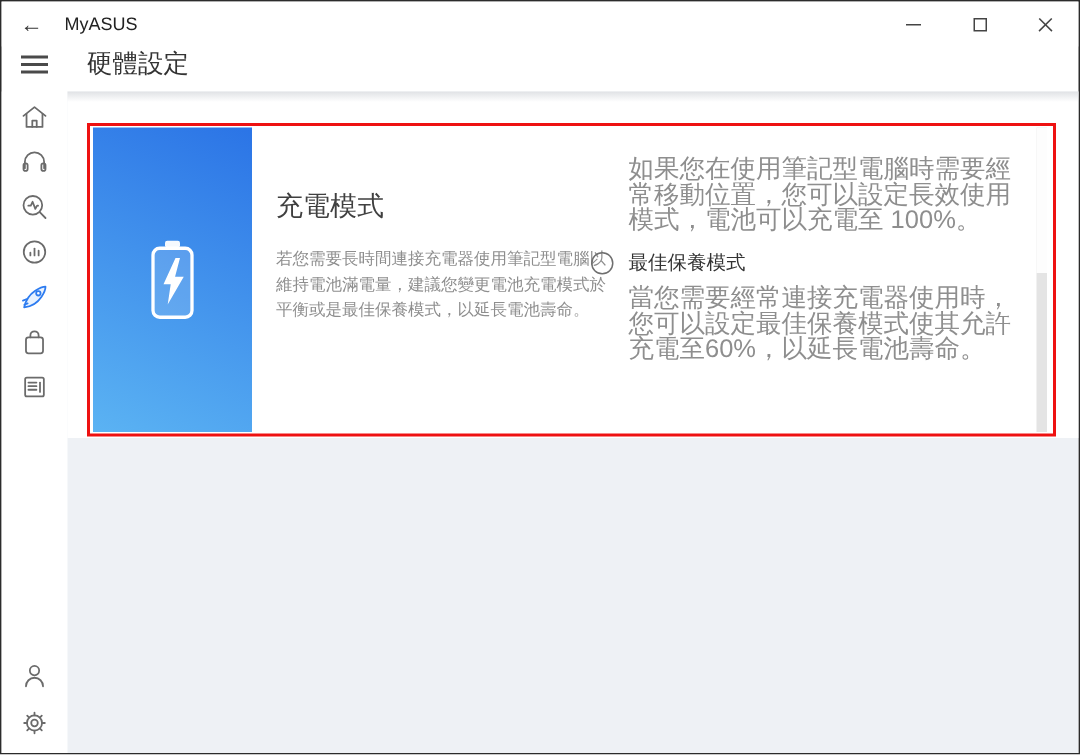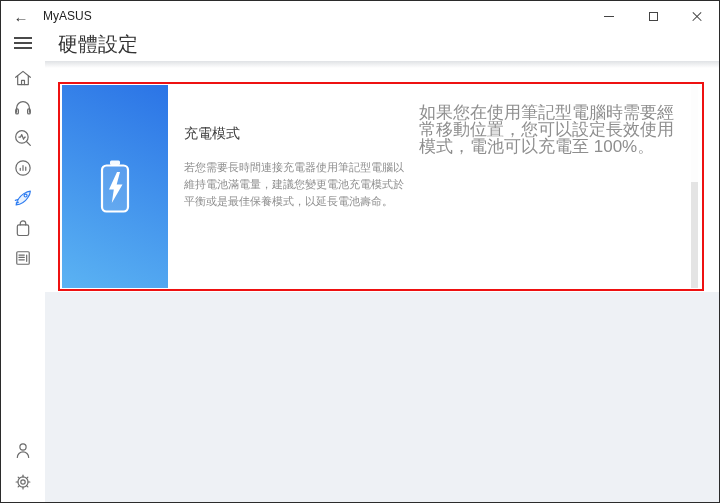--- a/index.html
+++ b/index.html
@@ -20,21 +20,21 @@
   .glyph-max { width:9px; height:9px; border:1px solid #444; }
   .glyph-close { position:relative; width:12px; height:12px; }
   .glyph-close span { position:absolute; left:0; top:5.5px; width:12px; height:1.2px; background:#444; }
   .glyph-close span:nth-child(1){ transform:rotate(45deg); }
   .glyph-close span:nth-child(2){ transform:rotate(-45deg); }
 
   
   .hamburger { position:absolute; left:13px; top:36px; width:18px; height:12px;
                display:flex; flex-direction:column; justify-content:space-between; cursor:pointer; }
   .hamburger i { display:block; height:1.6px; background:#4a4a4a; }
-  .page-title { position:absolute; left:57px; top:30px; font-size:20px; color:#333; }
+  .page-title { position:absolute; left:57px; top:30px; font-size:17px; color:#333; }
 
   
   .sidebar { position:absolute; left:0; top:60px; bottom:0; width:44px; background:#fff; }
   .side-icon { position:absolute; left:11px; width:22px; height:22px; cursor:pointer; }
   .side-icon svg { width:100%; height:100%; stroke:#6b6b6b; fill:none;
                    stroke-width:1.3; stroke-linecap:round; stroke-linejoin:round; }
   .side-icon.active svg { stroke:#2e7cf0; }
   .si-0{top:6px}.si-1{top:36px}.si-2{top:66px}.si-3{top:96px}
   .si-4{top:126px}.si-5{top:156px}.si-6{top:186px}
   .si-user{top:378px}.si-gear{top:410px}
@@ -49,21 +49,21 @@
   .annotation { position:absolute; left:13px; top:21px; width:646px; height:209px;
                 border:2px solid #ee1111; pointer-events:none; z-index:5; }
 
   
   .card { position:absolute; left:4px; top:3px; right:4px; bottom:3px; background:#fff;
           pointer-events:auto; }
   .card-visual { position:absolute; left:0; top:0; width:106px; height:100%;
                  background:linear-gradient(205deg,#2b74e6 0%,#5bb3f3 100%);
                  display:flex; align-items:center; justify-content:center; }
   .card-info { position:absolute; left:122px; top:40px; width:222px; }
-  .card-title { font-size:14px; color:#404040; }
+  .card-title { font-size:18px; color:#404040; }
   .card-desc { margin-top:16px; font-size:11px; color:#8e8e8e; line-height:17px; }
 
   .card-options { position:absolute; left:332px; top:13px; right:20px; }
   .option { margin-bottom:11px; cursor:pointer; }
   .option-head { display:flex; align-items:center; }
   .radio { flex:0 0 auto; width:15px; height:15px; border:1.5px solid #6f6f6f;
            border-radius:50%; position:relative; }
   .radio.selected { border-color:#1b7ce0; }
   .radio.selected::after { content:""; position:absolute; left:50%; top:50%;
            width:7px; height:7px; margin:-3.5px 0 0 -3.5px; border-radius:50%; background:#1b7ce0; }
@@ -205,20 +205,25 @@
         </div>
 
         <div class="card-options">
 
           <div class="option">
             <div class="option-desc">如果您在使用筆記型電腦時需要經常移動位置，您可以設定長效使用模式，電池可以充電至 100%。</div>
           </div>
 
 
           <div class="option">
+            <div class="option-head">
+              <span class="radio"></span>
+              <span class="option-label">最佳保養模式</span>
+            </div>
+            <div class="option-desc">當您需要經常連接充電器使用時，您可以設定最佳保養模式使其允許充電至60%，以延長電池壽命。</div>
           </div>
 
         </div>
 
         <div class="scrollbar-track">
           <div class="scrollbar-thumb"></div>
         </div>
 
       </div>
     </div>

